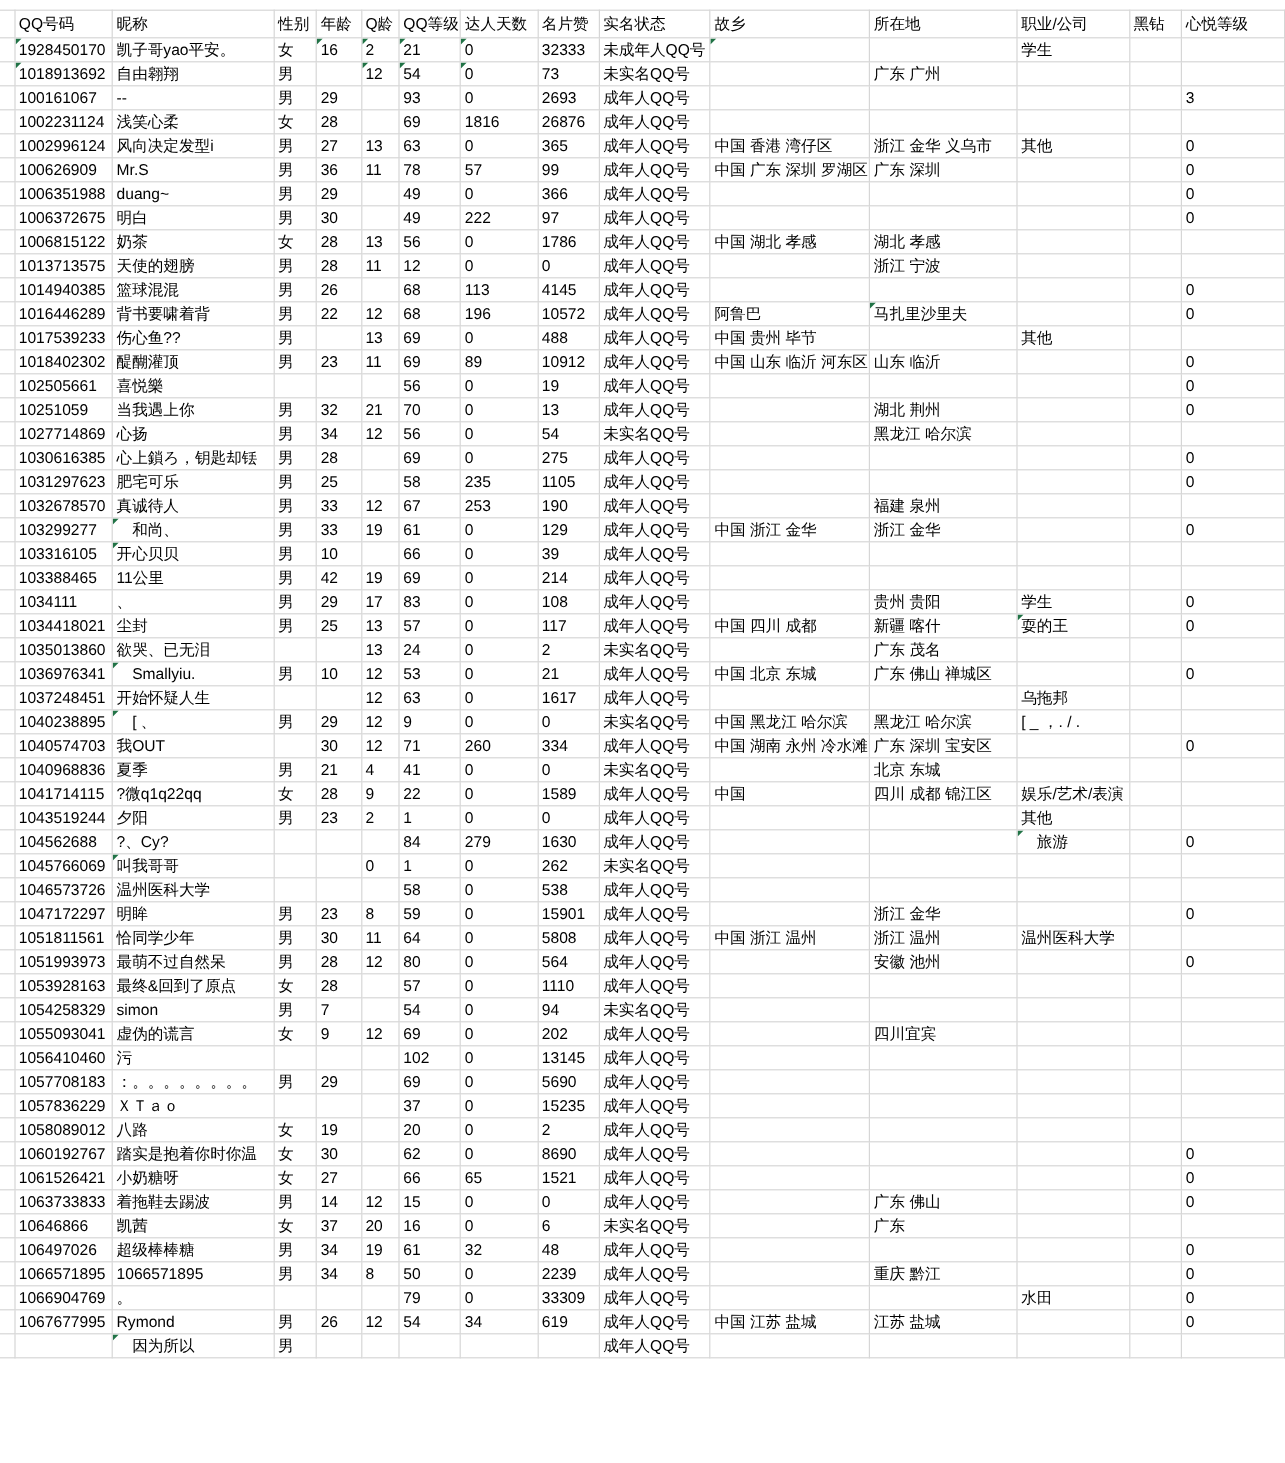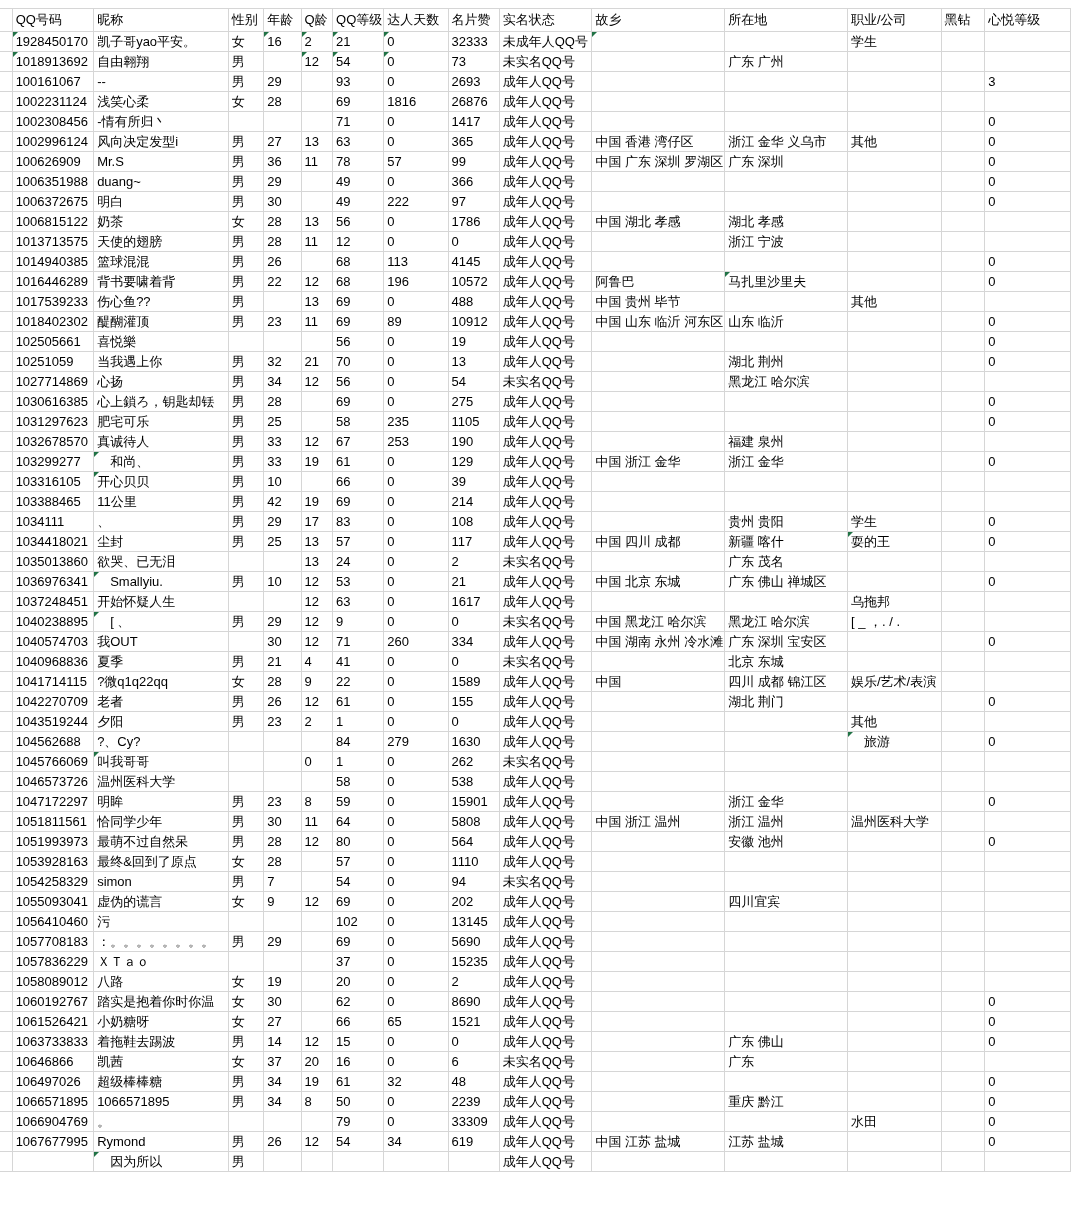--- a/index.html
+++ b/index.html
@@ -137,37 +137,20 @@
           <td>26876</td>
           <td>成年人QQ号</td>
           <td></td>
           <td></td>
           <td></td>
           <td></td>
           <td></td>
         </tr>
         <tr>
           <td></td>
-          <td>1002308456</td>
-          <td>-情有所归丶</td>
-          <td></td>
-          <td></td>
-          <td></td>
-          <td>71</td>
-          <td>0</td>
-          <td>1417</td>
-          <td>成年人QQ号</td>
-          <td></td>
-          <td></td>
-          <td></td>
-          <td></td>
-          <td>0</td>
-        </tr>
-        <tr>
-          <td></td>
           <td>1002996124</td>
           <td>风向决定发型i</td>
           <td>男</td>
           <td>27</td>
           <td>13</td>
           <td>63</td>
           <td>0</td>
           <td>365</td>
           <td>成年人QQ号</td>
           <td>中国 香港 湾仔区</td>
@@ -630,37 +613,20 @@
           <td>1589</td>
           <td>成年人QQ号</td>
           <td>中国</td>
           <td>四川 成都 锦江区</td>
           <td>娱乐/艺术/表演</td>
           <td></td>
           <td></td>
         </tr>
         <tr>
           <td></td>
-          <td>1042270709</td>
-          <td>老者</td>
-          <td>男</td>
-          <td>26</td>
-          <td>12</td>
-          <td>61</td>
-          <td>0</td>
-          <td>155</td>
-          <td>成年人QQ号</td>
-          <td></td>
-          <td>湖北 荆门</td>
-          <td></td>
-          <td></td>
-          <td>0</td>
-        </tr>
-        <tr>
-          <td></td>
           <td>1043519244</td>
           <td>夕阳</td>
           <td>男</td>
           <td>23</td>
           <td>2</td>
           <td>1</td>
           <td>0</td>
           <td>0</td>
           <td>成年人QQ号</td>
           <td></td>

